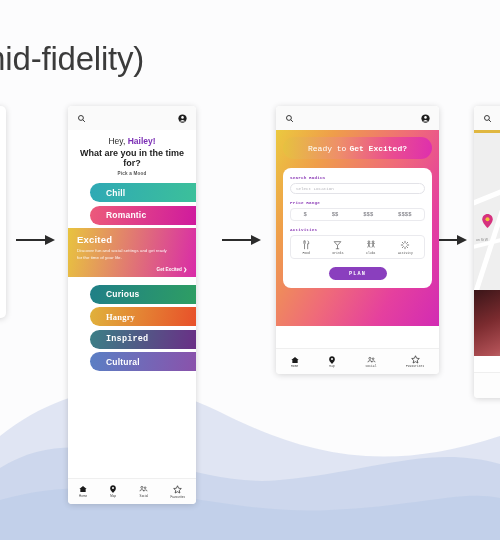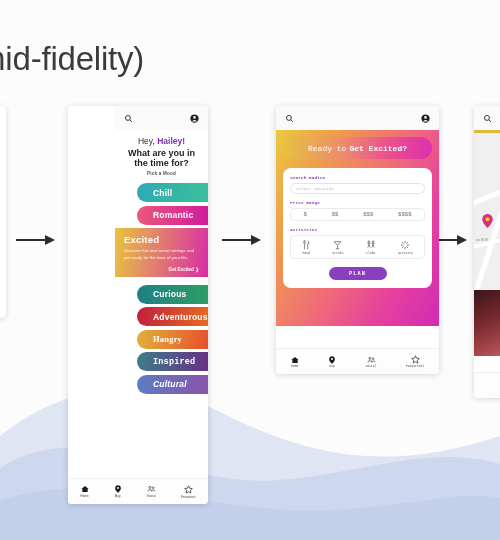--- a/index.html
+++ b/index.html
@@ -53,21 +53,21 @@
     position: absolute;
     background: #ffffff;
     box-shadow: 0 1px 6px rgba(0,0,0,.16);
     overflow: hidden;
   }
 
   
   #phone-0 { left: -46px; top: 106px; width: 52px; height: 212px; border-radius: 5px; }
 
   
-  #phone-1 { left: 68px;  top: 106px; width: 140px; height: 398px; border-radius: 4px; padding-left: 47px; }
+  #phone-1 { left: 68px;  top: 106px; width: 128px; height: 398px; border-radius: 4px; }
   
   #phone-2 { left: 276px; top: 106px; width: 163px; height: 268px; border-radius: 4px; font-family: Liberation Mono, monospace; }
   
   #phone-3 { left: 474px; top: 106px; width: 140px; height: 292px; border-radius: 4px; }
 
   
   .topbar {
     position: relative; height: 24px;
     background: #fafafa;
     display: flex; align-items: center;
@@ -245,30 +245,27 @@
           <span>Romantic</span>
         </div>
         <div class="mood-card" style="background: linear-gradient(100deg, rgb(232, 196, 62) 0%, rgb(217, 43, 168) 100%);">
           <div class="mc-title">Excited</div>
           <div class="mc-desc">Discover fun and social settings and get ready for the time of your life.</div>
           <div class="mc-cta">Get Excited  ❯</div>
         </div>
         <div class="mood-pill" style="background: linear-gradient(100deg, rgb(31, 127, 135) 0%, rgb(46, 158, 99) 100%);">
           <span>Curious</span>
         </div>
-        <div class="mood-pill" style="background: linear-gradient(100deg, rgb(192, 31, 60) 0%, rgb(232, 106, 34) 100%);">
-          <span>Adventurous</span>
-        </div>
         <div class="mood-pill" style="background: linear-gradient(100deg, rgb(224, 178, 60) 0%, rgb(232, 80, 42) 100%); font-family: Liberation Serif, serif;">
           <span>Hangry</span>
         </div>
         <div class="mood-pill" style="background: linear-gradient(100deg, rgb(59, 127, 134) 0%, rgb(106, 47, 134) 100%); font-family: Liberation Mono, monospace;">
           <span>Inspired</span>
         </div>
-        <div class="mood-pill" style="background: linear-gradient(100deg, rgb(90, 127, 196) 0%, rgb(138, 82, 171) 100%); font-style: italic;">
+        <div class="mood-pill" style="background: linear-gradient(100deg, rgb(90, 127, 196) 0%, rgb(138, 82, 171) 100%);">
           <span>Cultural</span>
         </div>
       </div>
 
     <div class="bottomnav" id="nav-mood">
         <div class="navitem">
           <span>
             <svg width="8" height="8" viewBox="0 0 24 24" fill="#1b1b1b">
               <path d="M12 3 L23 12 h-3 v9 h-16 v-9 H1 Z"></path>
             </svg>

